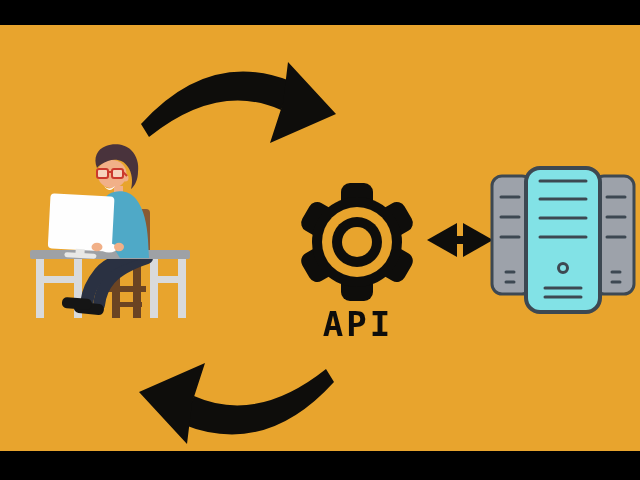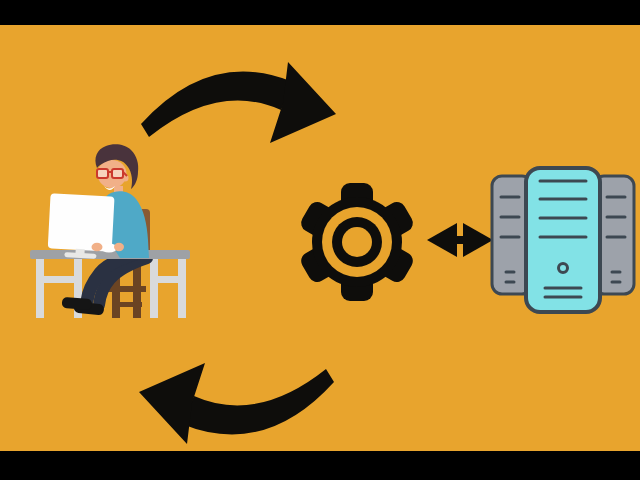--- a/index.html
+++ b/index.html
@@ -151,13 +151,14 @@
         <line x1="540" y1="199" x2="586" y2="199"></line>
         <line x1="540" y1="218" x2="586" y2="218"></line>
         <line x1="540" y1="237" x2="586" y2="237"></line>
         <circle cx="563" cy="268" r="4.5"></circle>
         <line x1="545" y1="288" x2="581" y2="288"></line>
         <line x1="545" y1="297" x2="581" y2="297"></line>
       </g>
     </g>
   </svg>
 
+  <div class="api-label">API</div>
 </div>
 
 </body></html>

